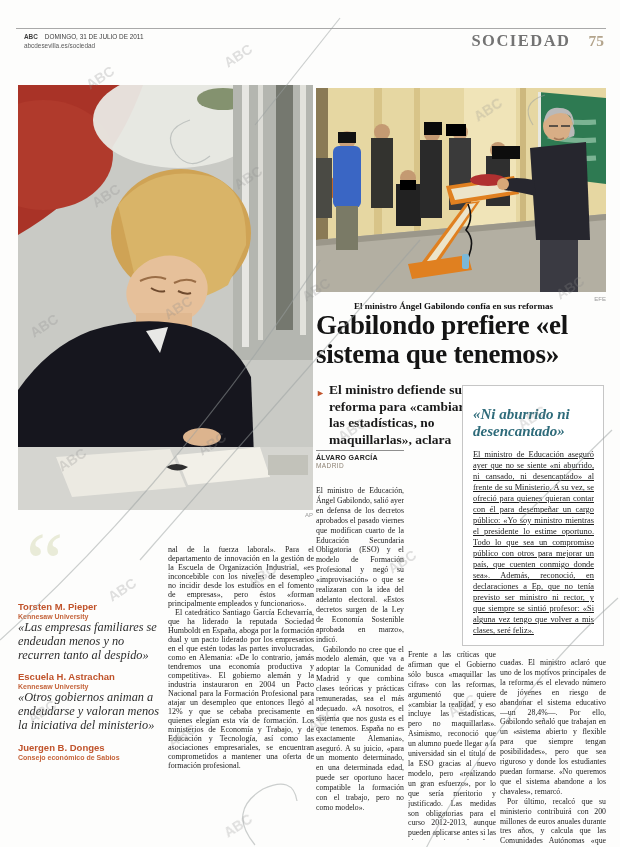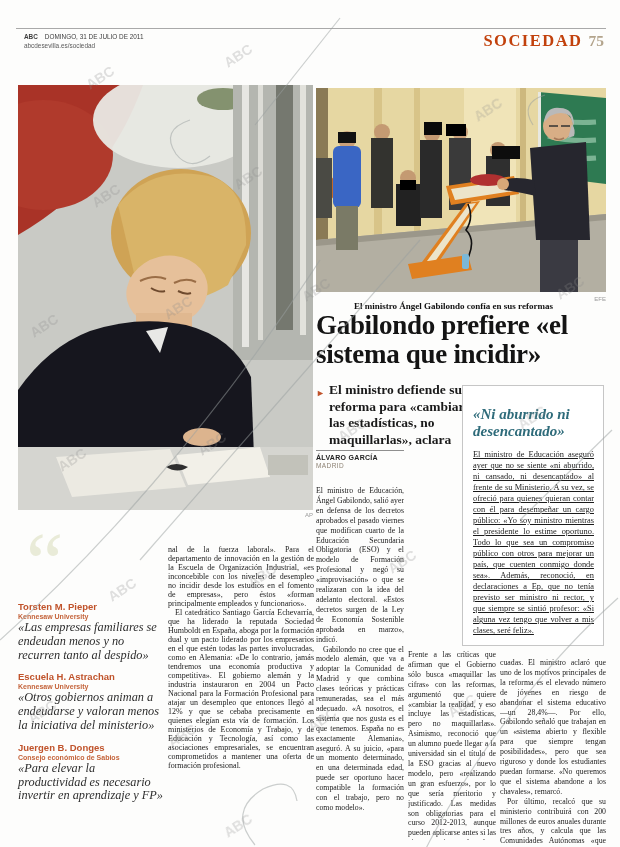--- a/index.html
+++ b/index.html
@@ -5,22 +5,22 @@
   html,body{margin:0;padding:0;background:#ffffff;}
   #page{position:relative;width:620px;height:847px;background:#fdfdfc;overflow:hidden;
         font-family:"Liberation Serif",serif;color:#1b1b1b;}
   .abs{position:absolute;}
   
   #top-rule{top:28px;left:16px;width:590px;height:1px;background:#a9a9a9;}
   #masthead-left{top:33px;left:24px;font-family:"Liberation Sans",sans-serif;font-size:6.4px;color:#3d3d3d;line-height:8.5px;}
   #masthead-left b{font-weight:700;margin-right:7px;}
   #masthead-url{color:#5a5a5a;}
   #section-block{top:31px;right:16px;text-align:right;white-space:nowrap;}
-  #section-name{font-size:16.5px;letter-spacing:1.5px;color:#c2410c;font-weight:600;text-align:center;}
-  #page-num{font-size:15.5px;color:#b3a48c;font-weight:600;margin-left:6px;}
+  #section-name{font-size:16.5px;letter-spacing:1.5px;color:#737373;font-weight:600;text-align:center;}
+  #page-num{font-size:15.5px;color:#b3a48c;font-weight:600;margin-left:18px;}
   
   #photo-merkel{top:85px;left:18px;width:295px;height:425px;overflow:hidden;background:#c9cac5;}
   #credit-ap{top:512px;left:18px;width:295px;text-align:right;font-family:"Liberation Sans",sans-serif;font-size:6px;color:#9a9a9a;}
   #quote-col{top:534px;left:18px;width:148px;}
   .quote-mark{font-size:84px;line-height:58px;color:#e9ebd8;font-family:"Liberation Serif",serif;margin-left:8px;letter-spacing:-6px;}
   .q-name{font-family:"Liberation Sans",sans-serif;font-weight:700;font-size:9.5px;color:#c0532b;margin-top:9px;line-height:11px;}
   .q-affil{font-family:"Liberation Sans",sans-serif;font-weight:700;font-size:7px;color:#c4633a;line-height:9px;}
   .q-text{font-style:italic;font-size:12.3px;line-height:13.8px;color:#2d2d2d;margin-top:0;}
   #left-textcol{top:545px;left:168px;width:146px;height:272px;overflow:hidden;}
   .bodytext p{margin:0;font-size:8px;line-height:9px;text-align:justify;}
@@ -106,21 +106,20 @@
       <div class="q-text">«Las empresas familiares se endeudan menos y no recurren tanto al despido»</div>
     </div>
     <div>
       <div class="q-name">Escuela H. Astrachan</div>
       <div class="q-affil">Kennesaw University</div>
       <div class="q-text">«Otros gobiernos animan a endeudarse y valoran menos la iniciativa del ministerio»</div>
     </div>
     <div>
       <div class="q-name">Juergen B. Donges</div>
       <div class="q-affil">Consejo económico de Sabios</div>
-      <div class="q-text">«Para elevar la productividad es necesario invertir en aprendizaje y FP»</div>
     </div>
   </div>
 
   <div class="abs bodytext" id="left-textcol">
     <p>nal de la fuerza laboral». Para el departamento de innovación en la gestión de la Escuela de Organización Industrial, «es inconcebible con los niveles de desempleo no incidir desde los estudios en el fomento de empresas», pero éstos «forman principalmente empleados y funcionarios».</p>
     <p>El catedrático Santiago García Echevarría, que ha liderado la reputada Sociedad Humboldt en España, aboga por la formación dual y un pacto liderado por los empresarios en el que estén todas las partes involucradas, como en Alemania: «De lo contrario, jamás tendremos una economía productiva y competitiva». El gobierno alemán y la industria instauraron en 2004 un Pacto Nacional para la Formación Profesional para atajar un desempleo que entonces llegó al 12% y que se cebaba precisamente en quienes elegían esta vía de formación. Los ministerios de Economía y Trabajo, y de Educación y Tecnología, así como las asociaciones empresariales, se encuentran comprometidos a mantener una oferta de formación profesional.</p>
   </div>
 
   <div class="abs" id="photo-minister">
     <svg width="290" height="204" viewBox="0 0 290 204">
@@ -174,21 +173,21 @@
       <path d="M233,38 h9 M245,38 h9" stroke="#333" stroke-width="1.5"></path>
       <path d="M238,50 q5,3 10,0" stroke="#a5795a" stroke-width="1.5" fill="none"></path>
     </svg>
   </div>
 
   <div class="abs" id="caption-row">
     <span id="photo-credit-efe">EFE</span>
     <span id="photo-caption">El ministro Ángel Gabilondo confía en sus reformas</span>
   </div>
 
-  <h1 class="abs" id="headline">Gabilondo prefiere «el sistema que incidir»</h1>
+  <h1 class="abs" id="headline">Gabilondo prefiere «el sistema que tenemos»</h1>
 
   <div class="abs" id="right-body">
     <div class="abs" id="subhead">
       <span class="arrow">►</span><span>El ministro defiende su reforma para «cambiar las estadísticas, no maquillarlas», aclara</span>
     </div>
     <div class="abs" id="byline-block">
       <div id="byline-name">ÁLVARO GARCÍA</div>
       <div id="byline-loc">MADRID</div>
     </div>
     <div class="abs newscol" id="body-col1">

